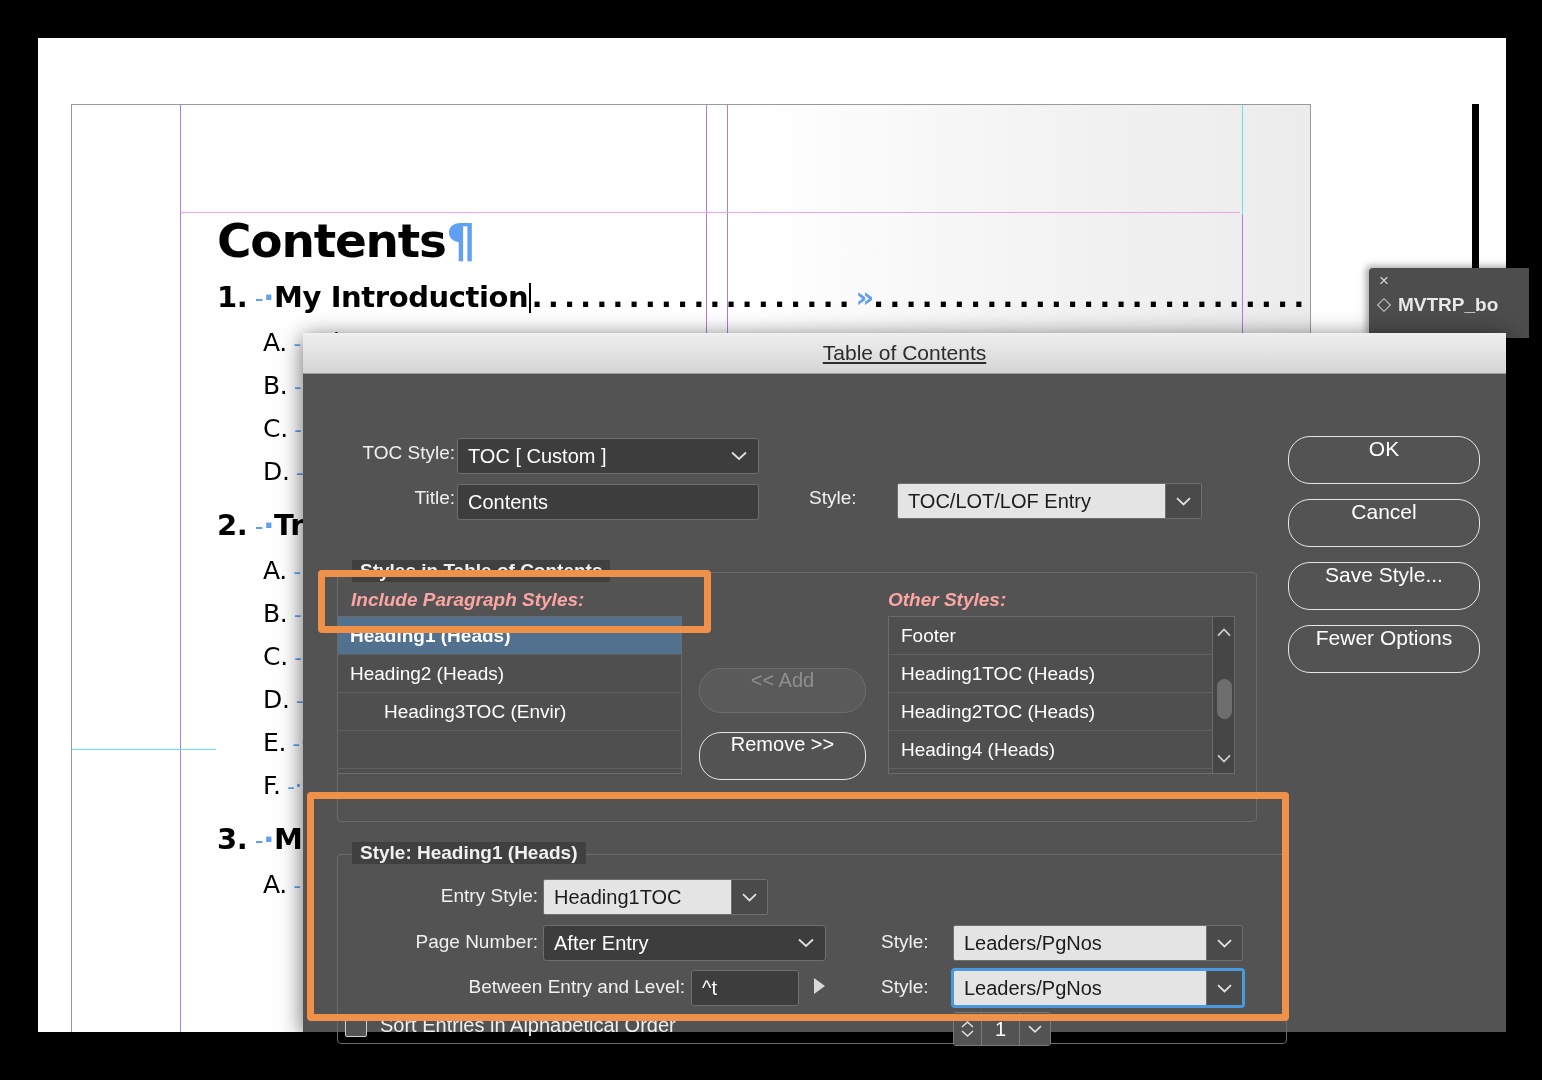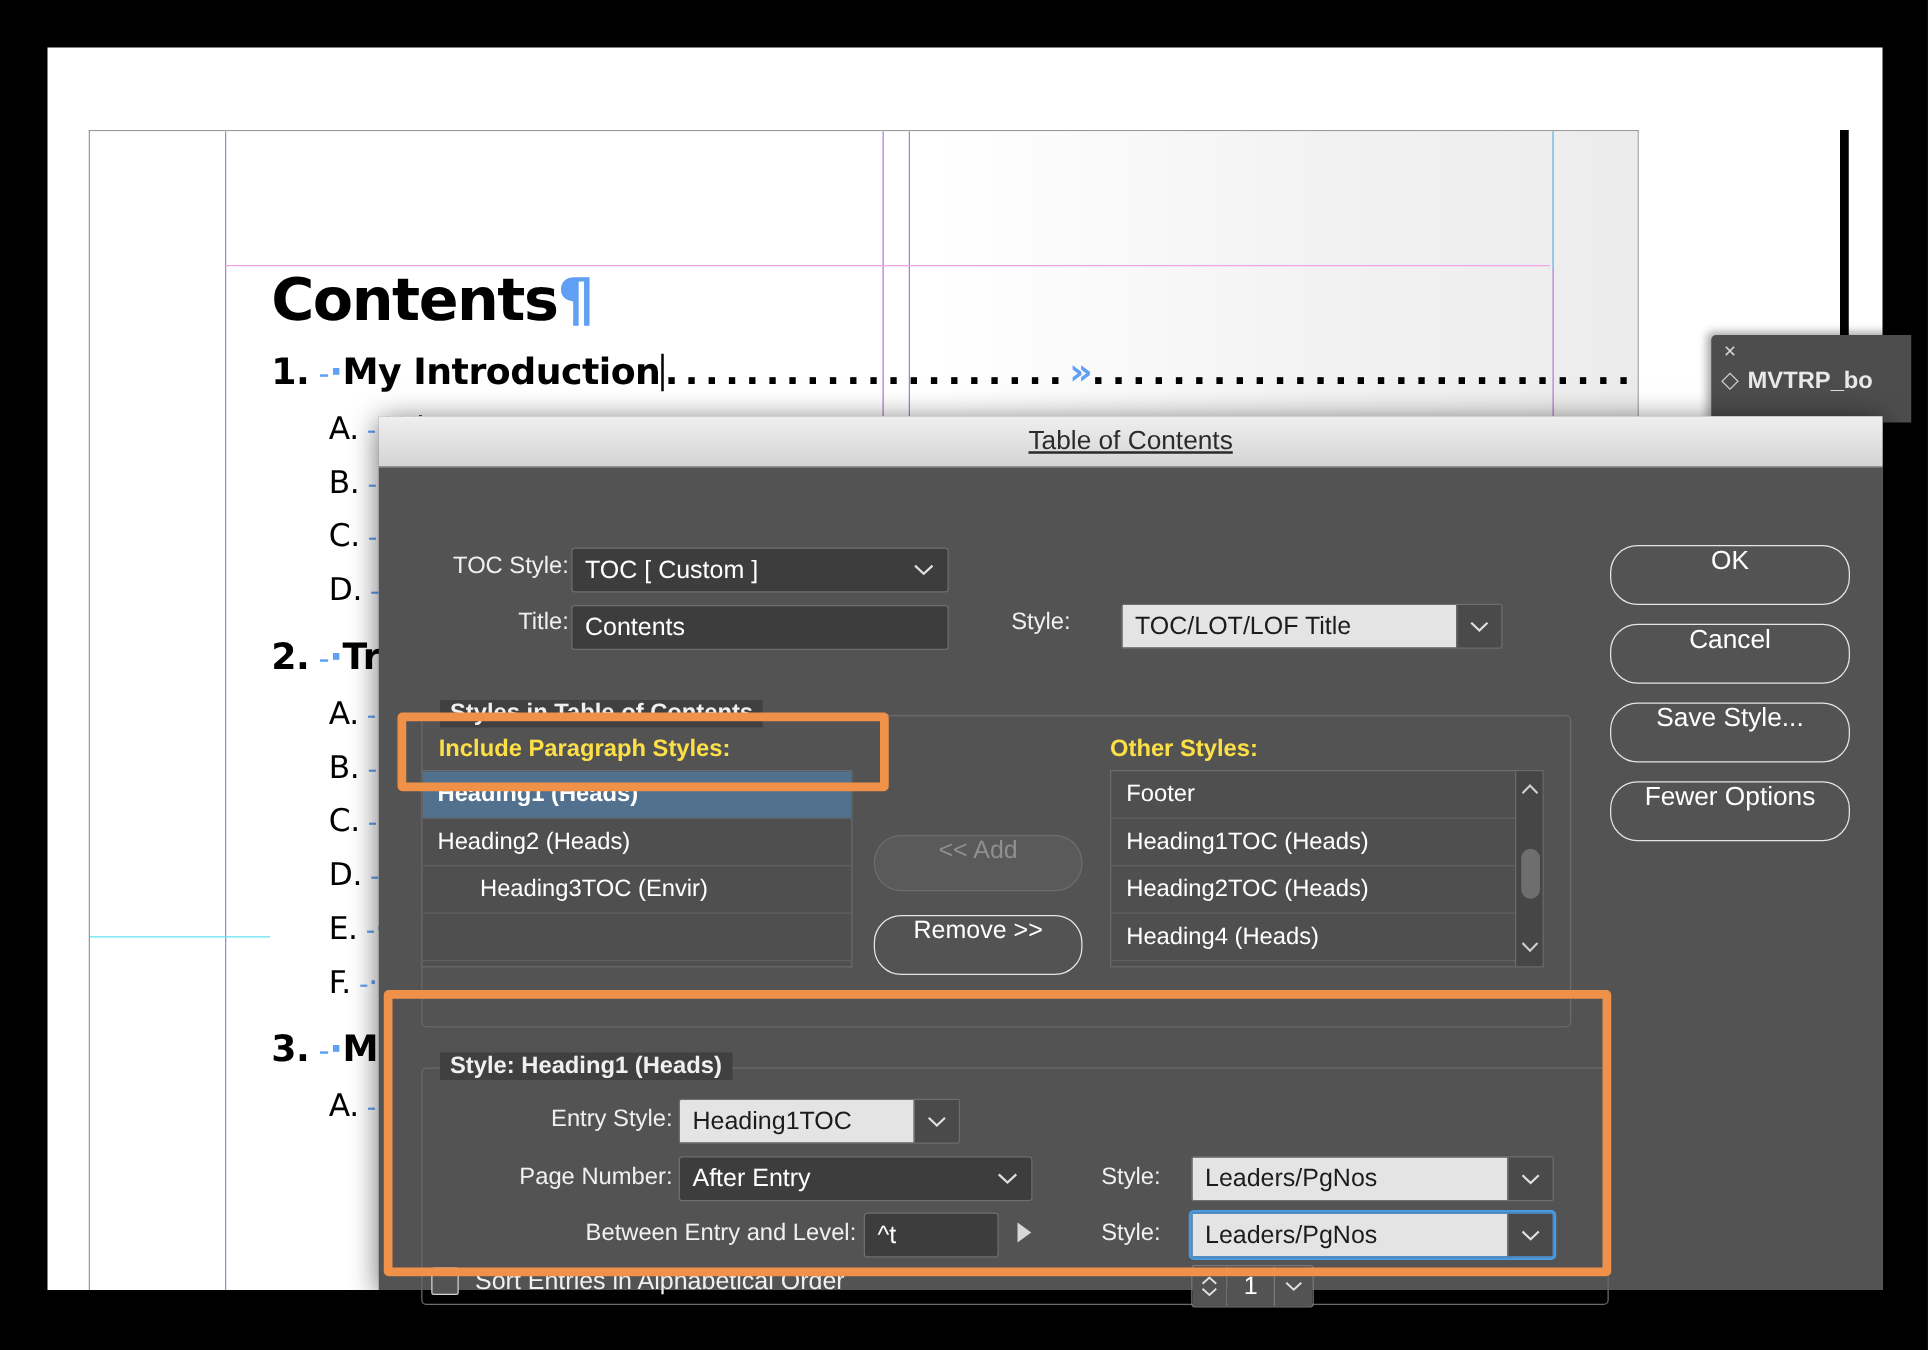--- a/index.html
+++ b/index.html
@@ -96,21 +96,21 @@
   .dlg-titlebar {
     height:41px;
     background: linear-gradient(to bottom, #efefef 0%, #e2e2e2 50%, #d4d4d4 100%);
     border-bottom:1px solid #9b9b9b;
     display:flex; align-items:center; justify-content:center;
     color:#2b2b2b; font-size:21px;text-decoration:underline;
   }
   .dlg-body { position:relative; padding:0; height:658px; }
 
   .lbl { color:#f0f0f0; font-size:19px; }
-  .lbl-b { color:#fde047; font-size:19px; font-weight:700; }
+  .lbl-b { color:#fca5a5; font-size:19px; font-weight:700;font-style:italic; }
 
   
   .dd-dark {
     background:#3d3d3d; border:1px solid #6e6e6e; border-radius:3px;
     height:36px; display:flex; align-items:center; position:relative;
     color:#ffffff; font-size:20px; padding-left:10px;
   }
   .dd-dark .chev { position:absolute; right:11px; top:50%; transform:translateY(-50%); }
   .chev svg { display:block; }
 
@@ -273,21 +273,21 @@
         </span>
       </div>
 
       <div style="position:absolute;left:37px;top:113px;width:115px;text-align:right;" class="lbl">Title:</div>
       <div class="txtfield" style="position:absolute;left:154px;top:110px;width:302px;">
         <span>Contents</span>
       </div>
 
       <div style="position:absolute;left:506px;top:113px;" class="lbl">Style:</div>
       <div class="dd-light" style="position:absolute;left:594px;top:109px;width:305px;">
-        <div class="val">TOC/LOT/LOF Title</div>
+        <div class="val">TOC/LOT/LOF Entry</div>
         <div class="btn">
           <svg width="15" height="9" viewBox="0 0 15 9">
               <path d="M1 1.2 L7.5 7.4 L14 1.2" stroke="#e0e0e0" stroke-width="1.8" fill="none"></path>
             </svg>
         </div>
       </div>
 
       <div class="groupbox" style="left:34px;top:198px;width:920px;height:250px;">
         <span class="group-legend">Styles in Table of Contents</span>
       </div>
@@ -384,21 +384,21 @@
       <div class="lbl" style="position:absolute;left:578px;top:602px;">Style:</div>
       <div class="dd-light focused" style="position:absolute;left:650px;top:596px;width:290px;">
         <div class="val">Leaders/PgNos</div>
         <div class="btn">
           <svg width="15" height="9" viewBox="0 0 15 9">
               <path d="M1 1.2 L7.5 7.4 L14 1.2" stroke="#e0e0e0" stroke-width="1.8" fill="none"></path>
             </svg>
         </div>
       </div>
 
-      <div style="position:absolute;left:42px;top:640px;display:flex;align-items:flex-start;gap:13px;">
+      <div style="position:absolute;left:42px;top:640px;display:flex;align-items:center;gap:13px;">
         <span class="cbox"></span>
         <span class="lbl" style="font-size:20px;">Sort Entries in Alphabetical Order</span>
       </div>
 
       <div class="lbl" style="position:absolute;left:581px;top:679px;margin-top:44px;">Level:</div>
       <div class="stepper" style="position:absolute;left:650px;top:638px;">
         <div class="arrows">
           <svg width="13" height="7" viewBox="0 0 13 7">
               <path d="M1 6 L6.5 1 L12 6" stroke="#e0e0e0" stroke-width="1.5" fill="none"></path>
             </svg>

